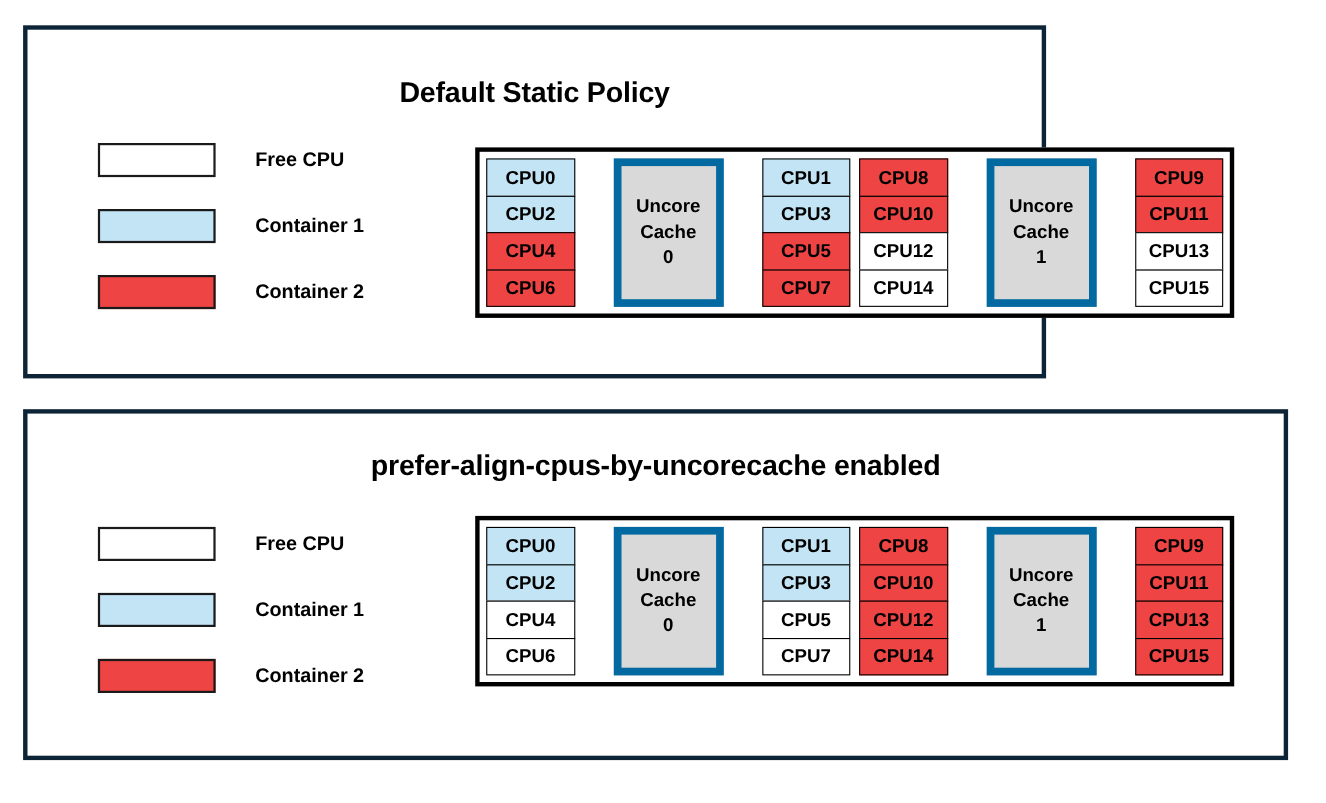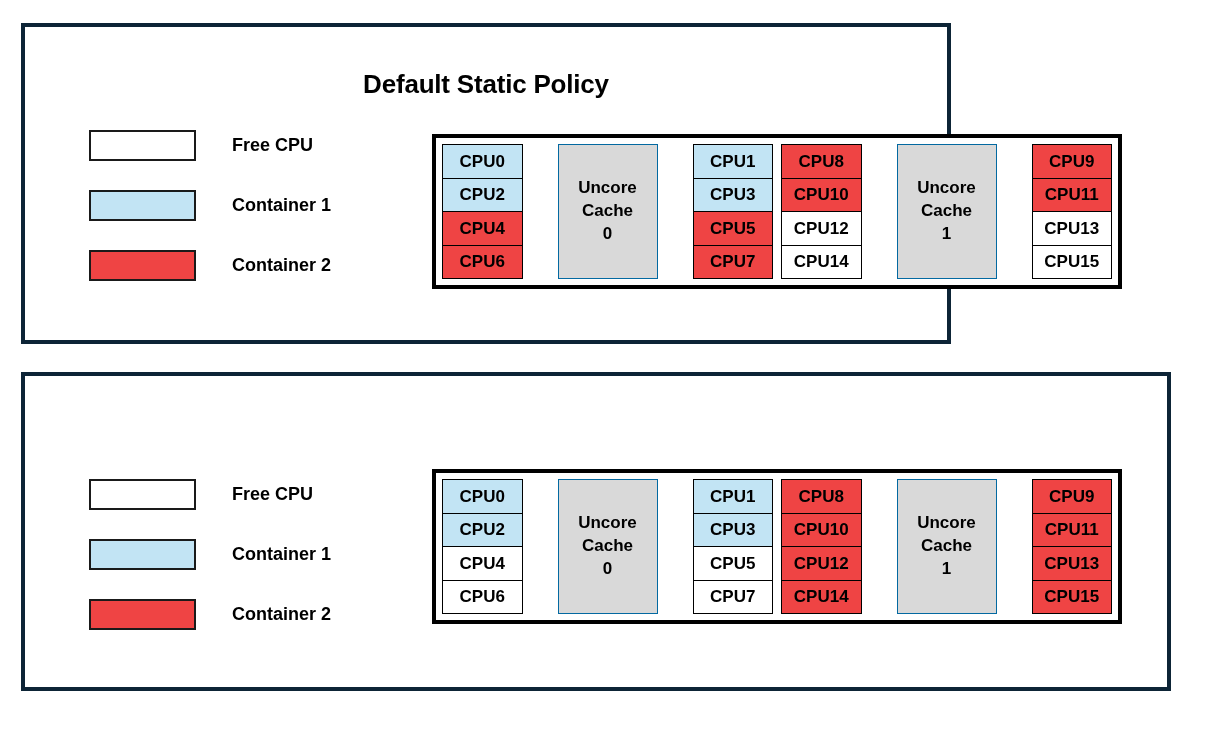--- a/index.html
+++ b/index.html
@@ -107,21 +107,21 @@
   }
   .cpu-cell + .cpu-cell { margin-top: -1px; }
 
   .fill-free       { background: #ffffff; }
   .fill-container1 { background: #c2e4f4; }
   .fill-container2 { background: #ef4444; }
 
   .cache-box {
     flex: 0 0 100px;
     background: #d9d9d9;
-    border: 1px solid #0369a1;
+    border: 7px solid #0369a1;
     box-sizing: border-box;
     display: flex;
     flex-direction: column;
     align-items: center;
     justify-content: center;
     font-size: 17px;
     font-weight: bold;
     color: #000000;
     line-height: 1.35;
     margin: 0 -1px;
@@ -189,20 +189,21 @@
         <div class="cpu-cell fill-free">CPU13</div>
         <div class="cpu-cell fill-free">CPU15</div>
       </div>
     </div>
 
   </div>
 </div>
 
 <div class="panel" id="panel-2">
 
+  <div class="panel-title" id="title-2">prefer-align-cpus-by-uncorecache enabled</div>
 
   <div class="legend">
     <div class="legend-row">
       <div class="legend-swatch fill-free"></div>
       <div class="legend-label">Free CPU</div>
     </div>
     <div class="legend-row">
       <div class="legend-swatch fill-container1"></div>
       <div class="legend-label">Container 1</div>
     </div>

